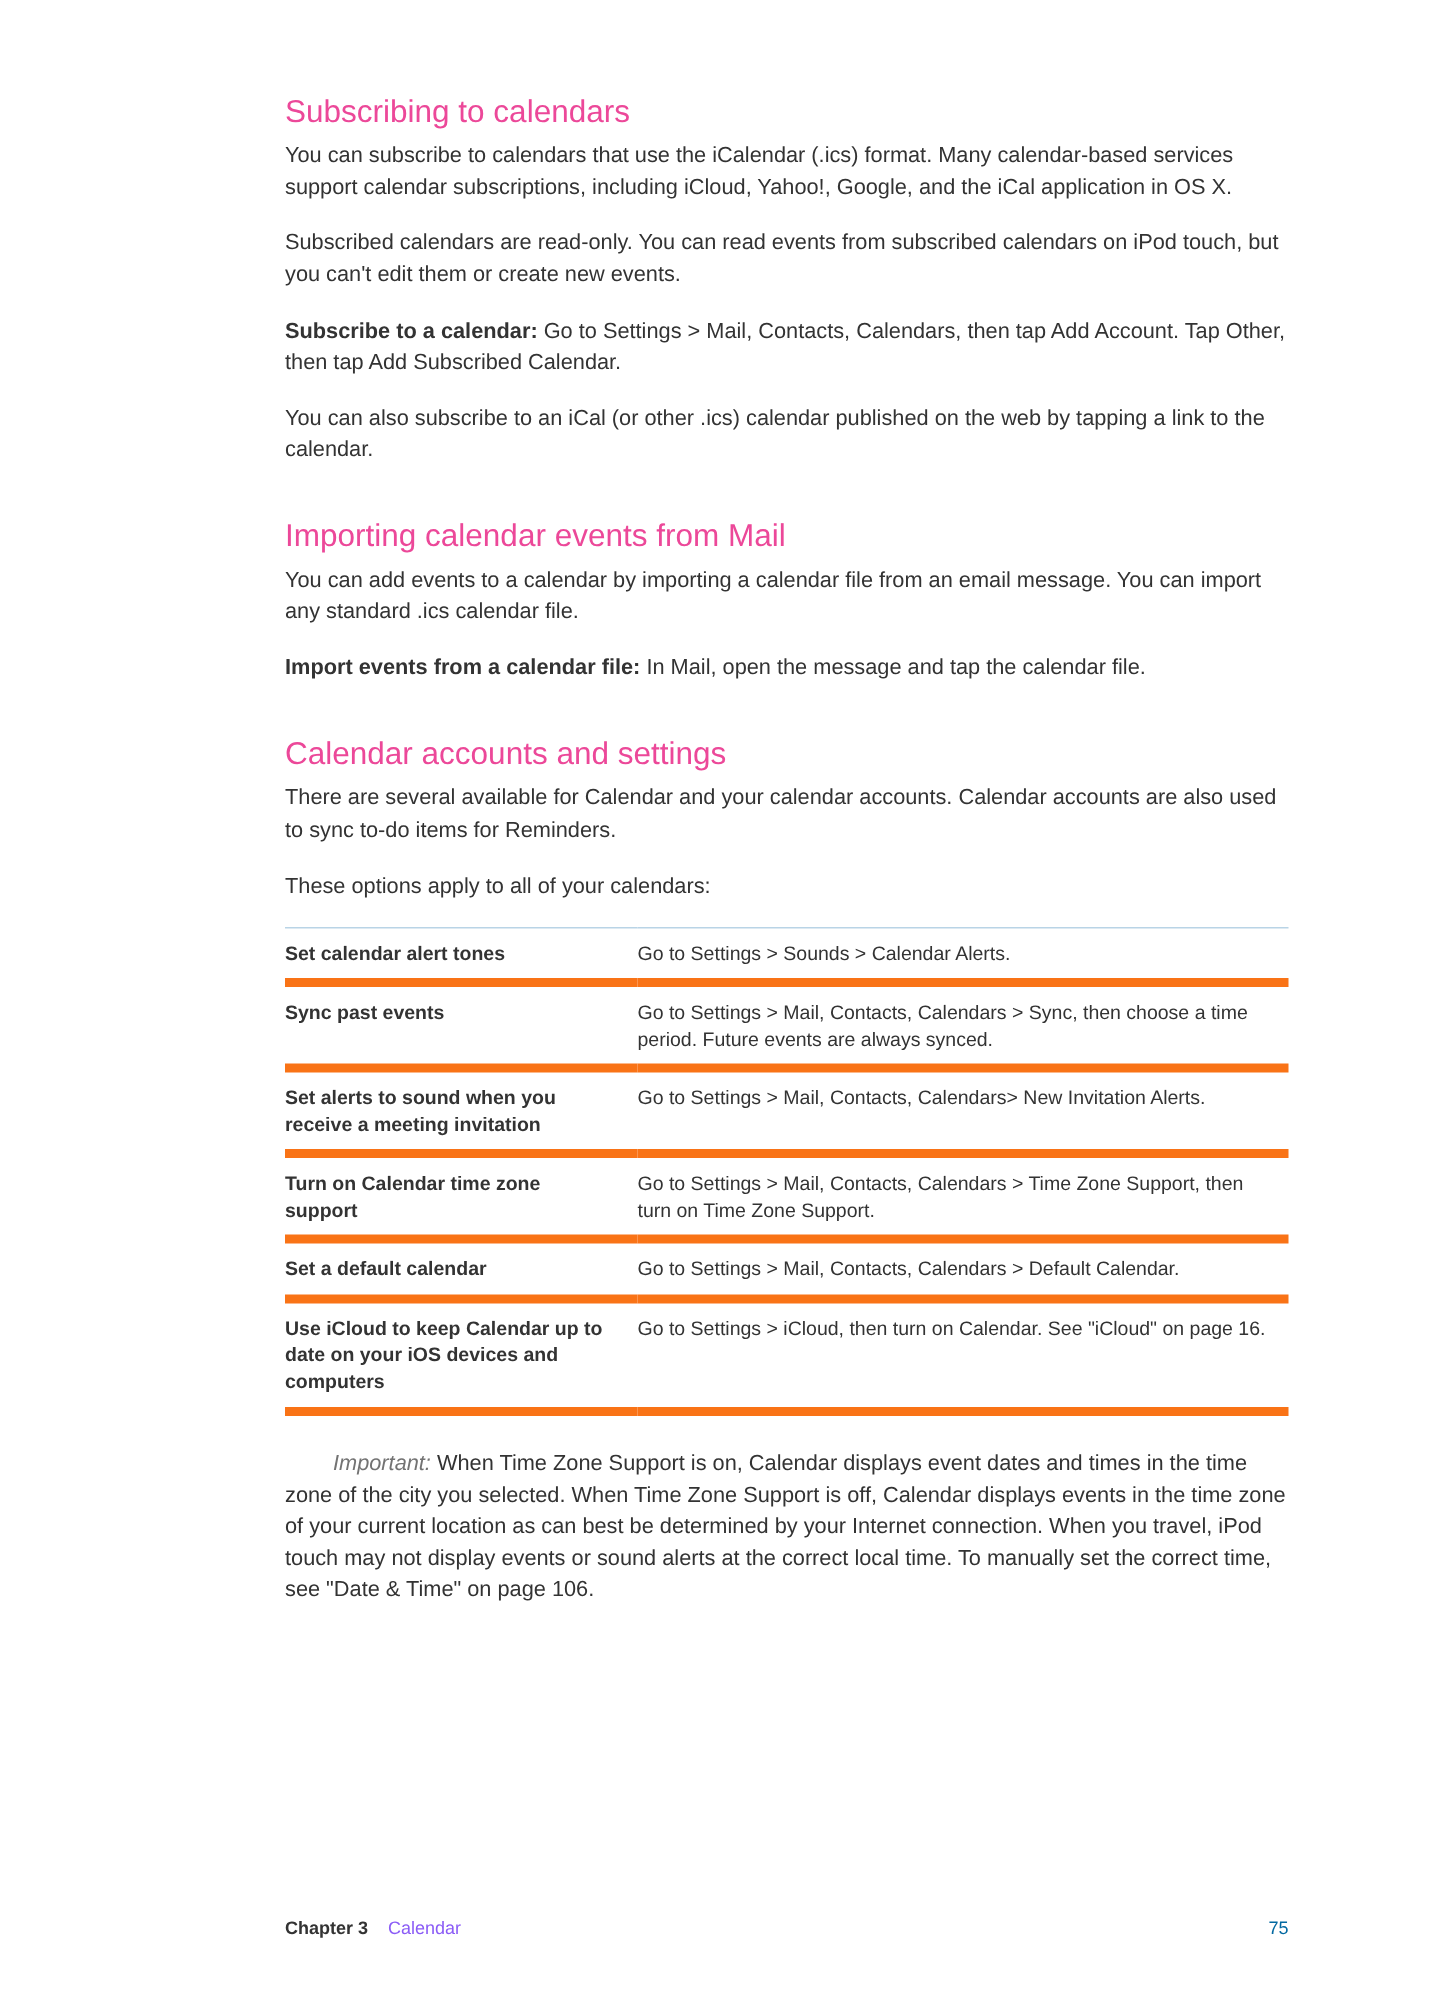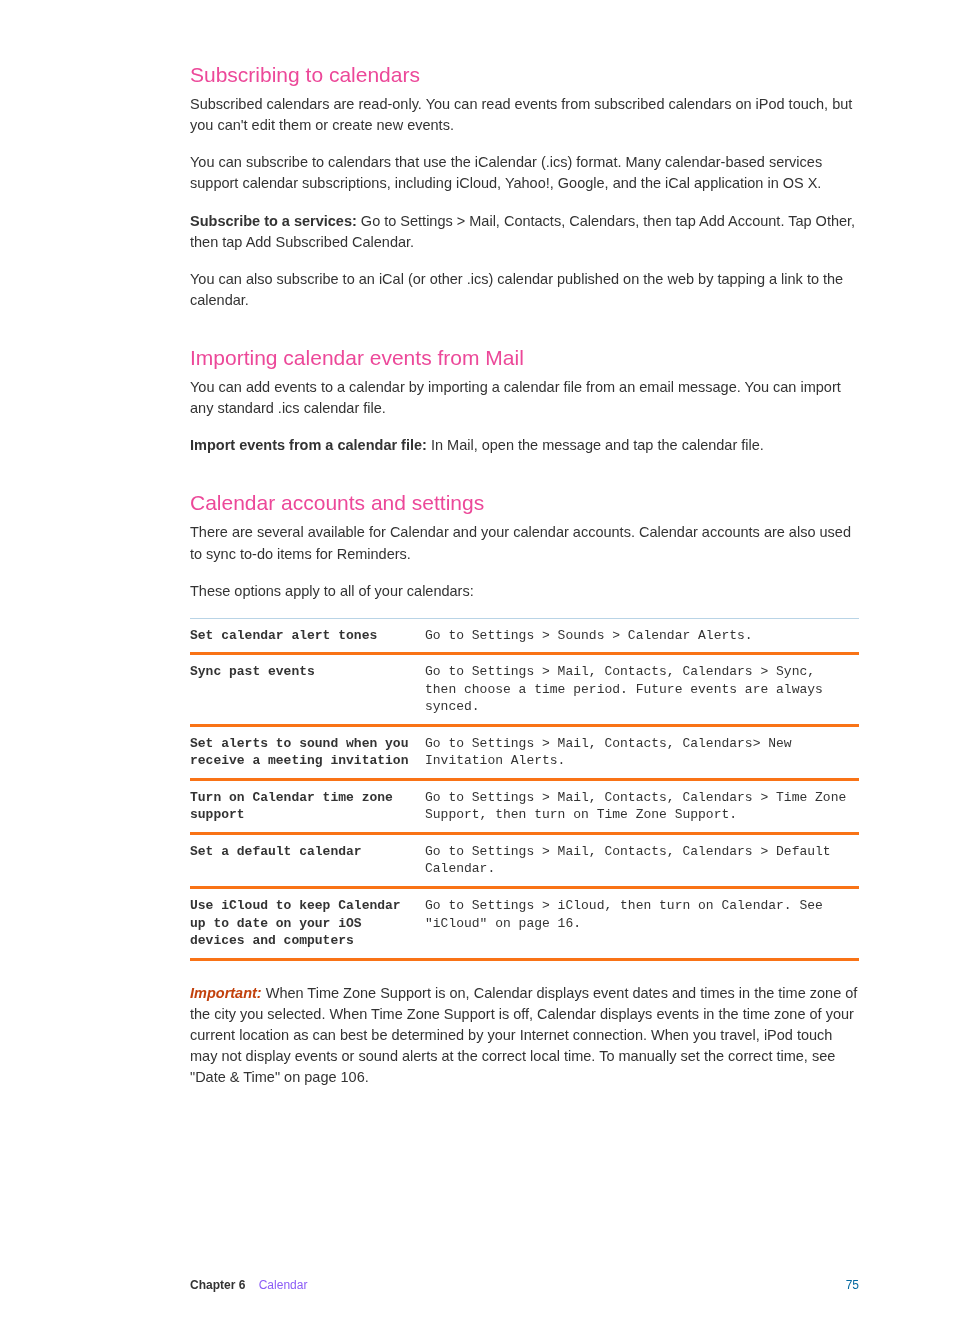--- a/index.html
+++ b/index.html
@@ -17,35 +17,34 @@
     .section-heading {
       color: #ec4899;
       font-size: 21px;
       font-weight: 400;
       margin-bottom: 4px;
     }
     .section { margin-bottom: 32px; }
     .para { margin-bottom: 16px; color: #333; }
     .para:last-child { margin-bottom: 0; }
     strong { font-weight: 600; }
-    .callout-label { color: #c2410c; font-style: italic; font-weight: 700; }
+    .callout-label { color: #737373; font-style: italic; font-weight: 400; margin-left: 32px; }
     table.settings {
       width: 100%;
       border-collapse: collapse;
       font-size: 13px;
       margin-top: 6px;
       margin-bottom: 22px;
     }
     table.settings td {
       border-top: 1px solid #b9d4e6;
-      border-bottom: 3px solid #f97316;
+      border-bottom: 6px solid #f97316;
       padding: 8px 10px 8px 0;
       vertical-align: top;
       line-height: 1.35;
-      font-family: Liberation Mono, monospace;
     }
     table.settings td.col-l {
       width: 235px;
       font-weight: 600;
       padding-right: 14px;
     }
     .footer {
       position: absolute;
       bottom: 42px;
       left: 190px;
@@ -57,24 +56,24 @@
     .footer .chap { color: #333; }
     .footer .chap .chnum { font-weight: 600; margin-right: 10px; }
     .footer .chap .chname { color: #8b5cf6; }
     .footer .pagenum { color: #0369a1; }
   </style>
 </head>
 <body>
 
 <div class="section">
   <h2 class="section-heading">Subscribing to calendars</h2>
+  <p class="para">You can subscribe to calendars that use the iCalendar (.ics) format. Many calendar-based services support calendar subscriptions, including iCloud, Yahoo!, Google, and the iCal application in OS X.</p>
   <p class="para">Subscribed calendars are read-only. You can read events from subscribed calendars on iPod touch, but you can't edit them or create new events.</p>
-  <p class="para">You can subscribe to calendars that use the iCalendar (.ics) format. Many calendar-based services support calendar subscriptions, including iCloud, Yahoo!, Google, and the iCal application in OS X.</p>
   <p class="para">
-    <strong>Subscribe to a services:  </strong><span>Go to Settings &gt; Mail, Contacts, Calendars, then tap Add Account. Tap Other, then tap Add Subscribed Calendar.</span>
+    <strong>Subscribe to a calendar:  </strong><span>Go to Settings &gt; Mail, Contacts, Calendars, then tap Add Account. Tap Other, then tap Add Subscribed Calendar.</span>
   </p>
   <p class="para">You can also subscribe to an iCal (or other .ics) calendar published on the web by tapping a link to the calendar.</p>
 </div>
 
 <div class="section">
   <h2 class="section-heading">Importing calendar events from Mail</h2>
   <p class="para">You can add events to a calendar by importing a calendar file from an email message. You can import any standard .ics calendar file.</p>
   <p class="para">
     <strong>Import events from a calendar file:  </strong><span>In Mail, open the message and tap the calendar file.</span>
   </p>
@@ -114,17 +113,17 @@
     </tbody>
   </table>
 
   <p class="para">
     <span class="callout-label">Important:  </span><span>When Time Zone Support is on, Calendar displays event dates and times in the time zone of the city you selected. When Time Zone Support is off, Calendar displays events in the time zone of your current location as can best be determined by your Internet connection. When you travel, iPod touch may not display events or sound alerts at the correct local time. To manually set the correct time, see "Date &amp; Time" on page 106.</span>
   </p>
 </div>
 
 <div class="footer">
   <span class="chap">
-    <span class="chnum">Chapter 6</span>
+    <span class="chnum">Chapter 3</span>
     <span class="chname">Calendar</span>
   </span>
   <span class="pagenum">75</span>
 </div>
 
 </body></html>

